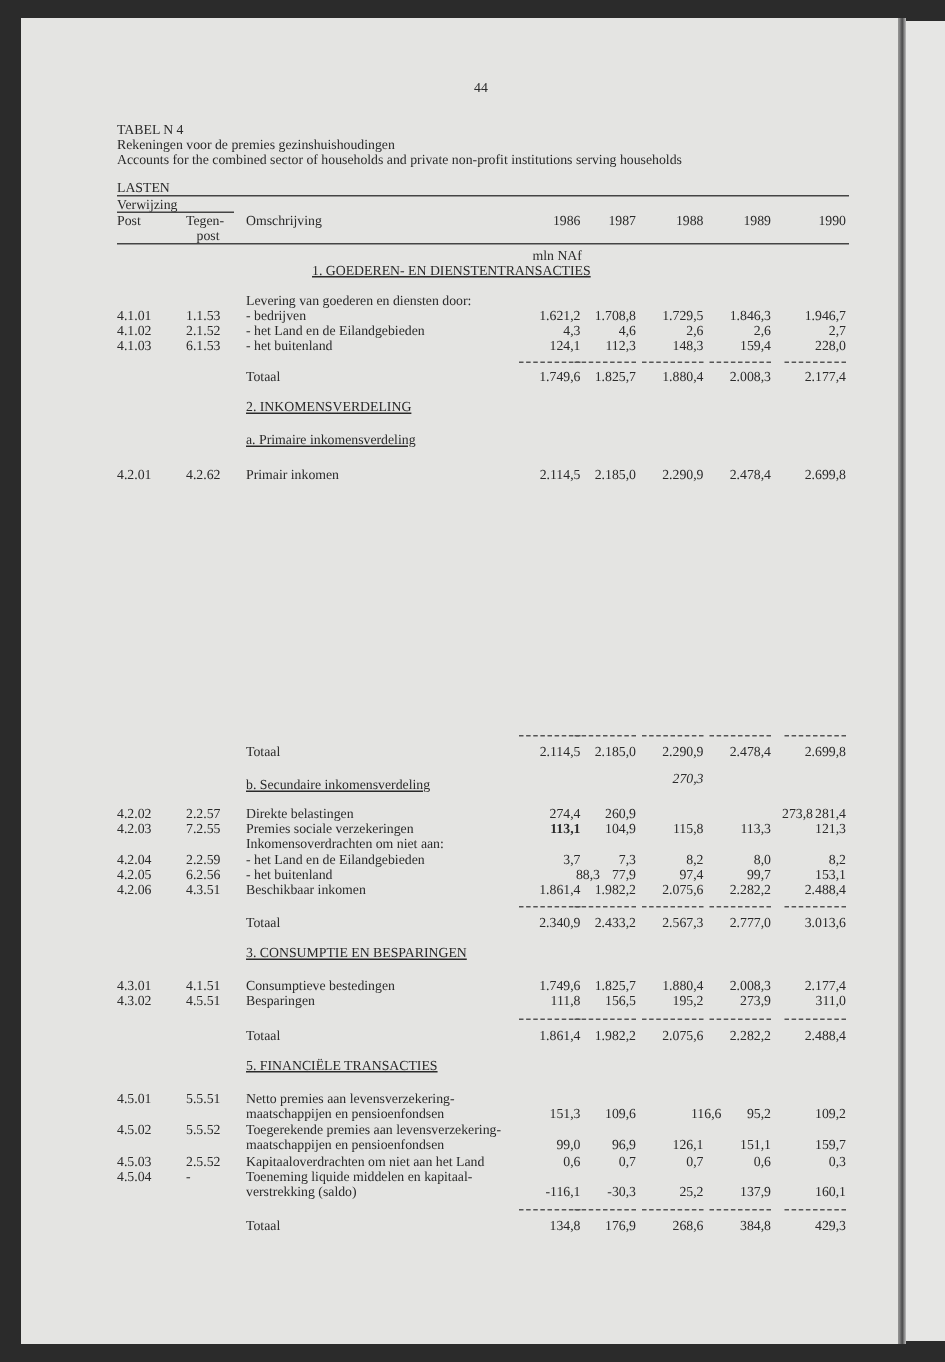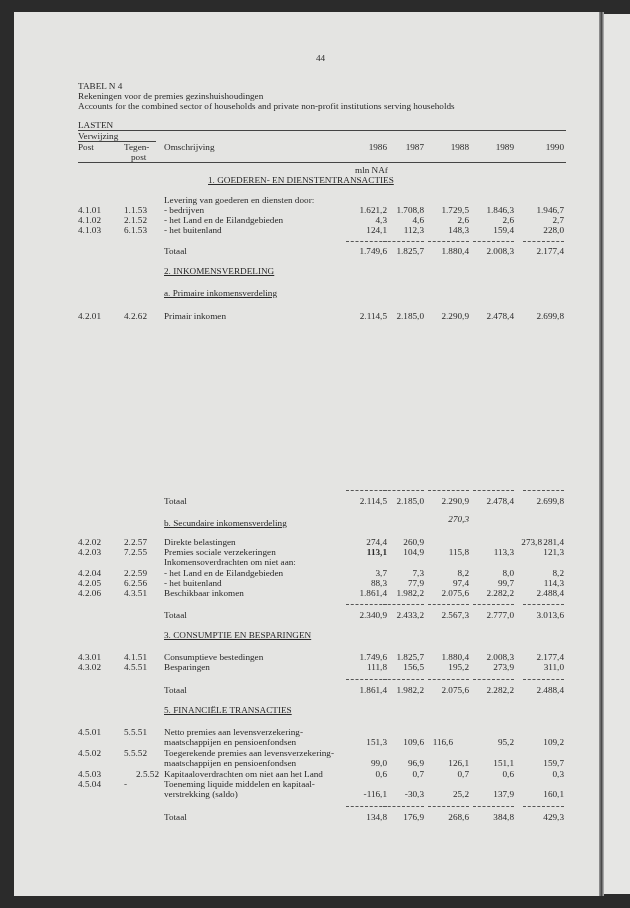--- a/index.html
+++ b/index.html
@@ -122,25 +122,25 @@
     <div class="t" style="left: 124px; top: 568px;">2.2.59</div>
     <div class="t" style="left: 164px; top: 568px;"> - het Land en de Eilandgebieden</div>
     <div class="t r" style="left: 343px; top: 568px; width: 44px;">3,7</div>
     <div class="t r" style="left: 380px; top: 568px; width: 44px;">7,3</div>
     <div class="t r" style="left: 425px; top: 568px; width: 44px;">8,2</div>
     <div class="t r" style="left: 470px; top: 568px; width: 44px;">8,0</div>
     <div class="t r" style="left: 520px; top: 568px; width: 44px;">8,2</div>
     <div class="t" style="left: 78px; top: 578px;">4.2.05</div>
     <div class="t" style="left: 124px; top: 578px;">6.2.56</div>
     <div class="t" style="left: 164px; top: 578px;"> - het buitenland</div>
-    <div class="t r" style="left: 343px; top: 578px; width: 44px;">88,3</div>
+    <div class="t r" style="left: 356px; top: 578px; width: 44px;">88,3</div>
     <div class="t r" style="left: 380px; top: 578px; width: 44px;">77,9</div>
     <div class="t r" style="left: 425px; top: 578px; width: 44px;">97,4</div>
     <div class="t r" style="left: 470px; top: 578px; width: 44px;">99,7</div>
-    <div class="t r" style="left: 520px; top: 578px; width: 44px;">114,3</div>
+    <div class="t r" style="left: 520px; top: 578px; width: 44px;">153,1</div>
     <div class="t" style="left: 78px; top: 588px;">4.2.06</div>
     <div class="t" style="left: 124px; top: 588px;">4.3.51</div>
     <div class="t" style="left: 164px; top: 588px;">Beschikbaar inkomen</div>
     <div class="t r" style="left: 343px; top: 588px; width: 44px;">1.861,4</div>
     <div class="t r" style="left: 380px; top: 588px; width: 44px;">1.982,2</div>
     <div class="t r" style="left: 425px; top: 588px; width: 44px;">2.075,6</div>
     <div class="t r" style="left: 470px; top: 588px; width: 44px;">2.282,2</div>
     <div class="t r" style="left: 520px; top: 588px; width: 44px;">2.488,4</div>
     <div class="dash" style="left: 346px; top: 604px; width: 41px;"></div>
     <div class="dash" style="left: 383px; top: 604px; width: 41px;"></div>
@@ -181,34 +181,34 @@
     <div class="t r" style="left: 425px; top: 685px; width: 44px;">2.075,6</div>
     <div class="t r" style="left: 470px; top: 685px; width: 44px;">2.282,2</div>
     <div class="t r" style="left: 520px; top: 685px; width: 44px;">2.488,4</div>
     <div class="t u" style="left: 164px; top: 705px;">5. FINANCIËLE TRANSACTIES</div>
     <div class="t" style="left: 78px; top: 727px;">4.5.01</div>
     <div class="t" style="left: 124px; top: 727px;">5.5.51</div>
     <div class="t" style="left: 164px; top: 727px;">Netto premies aan levensverzekering-</div>
     <div class="t" style="left: 164px; top: 737px;">maatschappijen en pensioenfondsen</div>
     <div class="t r" style="left: 343px; top: 737px; width: 44px;">151,3</div>
     <div class="t r" style="left: 380px; top: 737px; width: 44px;">109,6</div>
-    <div class="t r" style="left: 425px; top: 737px; width: 28px;">116,6</div>
+    <div class="t r" style="left: 425px; top: 737px; width: 56px;">116,6</div>
     <div class="t r" style="left: 470px; top: 737px; width: 44px;">95,2</div>
     <div class="t r" style="left: 520px; top: 737px; width: 44px;">109,2</div>
     <div class="t" style="left: 78px; top: 748px;">4.5.02</div>
     <div class="t" style="left: 124px; top: 748px;">5.5.52</div>
     <div class="t" style="left: 164px; top: 748px;">Toegerekende premies aan levensverzekering-</div>
     <div class="t" style="left: 164px; top: 758px;">maatschappijen en pensioenfondsen</div>
     <div class="t r" style="left: 343px; top: 758px; width: 44px;">99,0</div>
     <div class="t r" style="left: 380px; top: 758px; width: 44px;">96,9</div>
     <div class="t r" style="left: 425px; top: 758px; width: 44px;">126,1</div>
     <div class="t r" style="left: 470px; top: 758px; width: 44px;">151,1</div>
     <div class="t r" style="left: 520px; top: 758px; width: 44px;">159,7</div>
     <div class="t" style="left: 78px; top: 769px;">4.5.03</div>
-    <div class="t" style="left: 124px; top: 769px; margin-left: 12px;">2.5.52</div>
+    <div class="t" style="left: 124px; top: 769px;">2.5.52</div>
     <div class="t" style="left: 164px; top: 769px;">Kapitaaloverdrachten om niet aan het Land</div>
     <div class="t r" style="left: 343px; top: 769px; width: 44px;">0,6</div>
     <div class="t r" style="left: 380px; top: 769px; width: 44px;">0,7</div>
     <div class="t r" style="left: 425px; top: 769px; width: 44px;">0,7</div>
     <div class="t r" style="left: 470px; top: 769px; width: 44px;">0,6</div>
     <div class="t r" style="left: 520px; top: 769px; width: 44px;">0,3</div>
     <div class="t" style="left: 78px; top: 779px;">4.5.04</div>
     <div class="t" style="left: 124px; top: 779px;">-</div>
     <div class="t" style="left: 164px; top: 779px;">Toeneming liquide middelen en kapitaal-</div>
     <div class="t" style="left: 164px; top: 789px;">verstrekking (saldo)</div>

